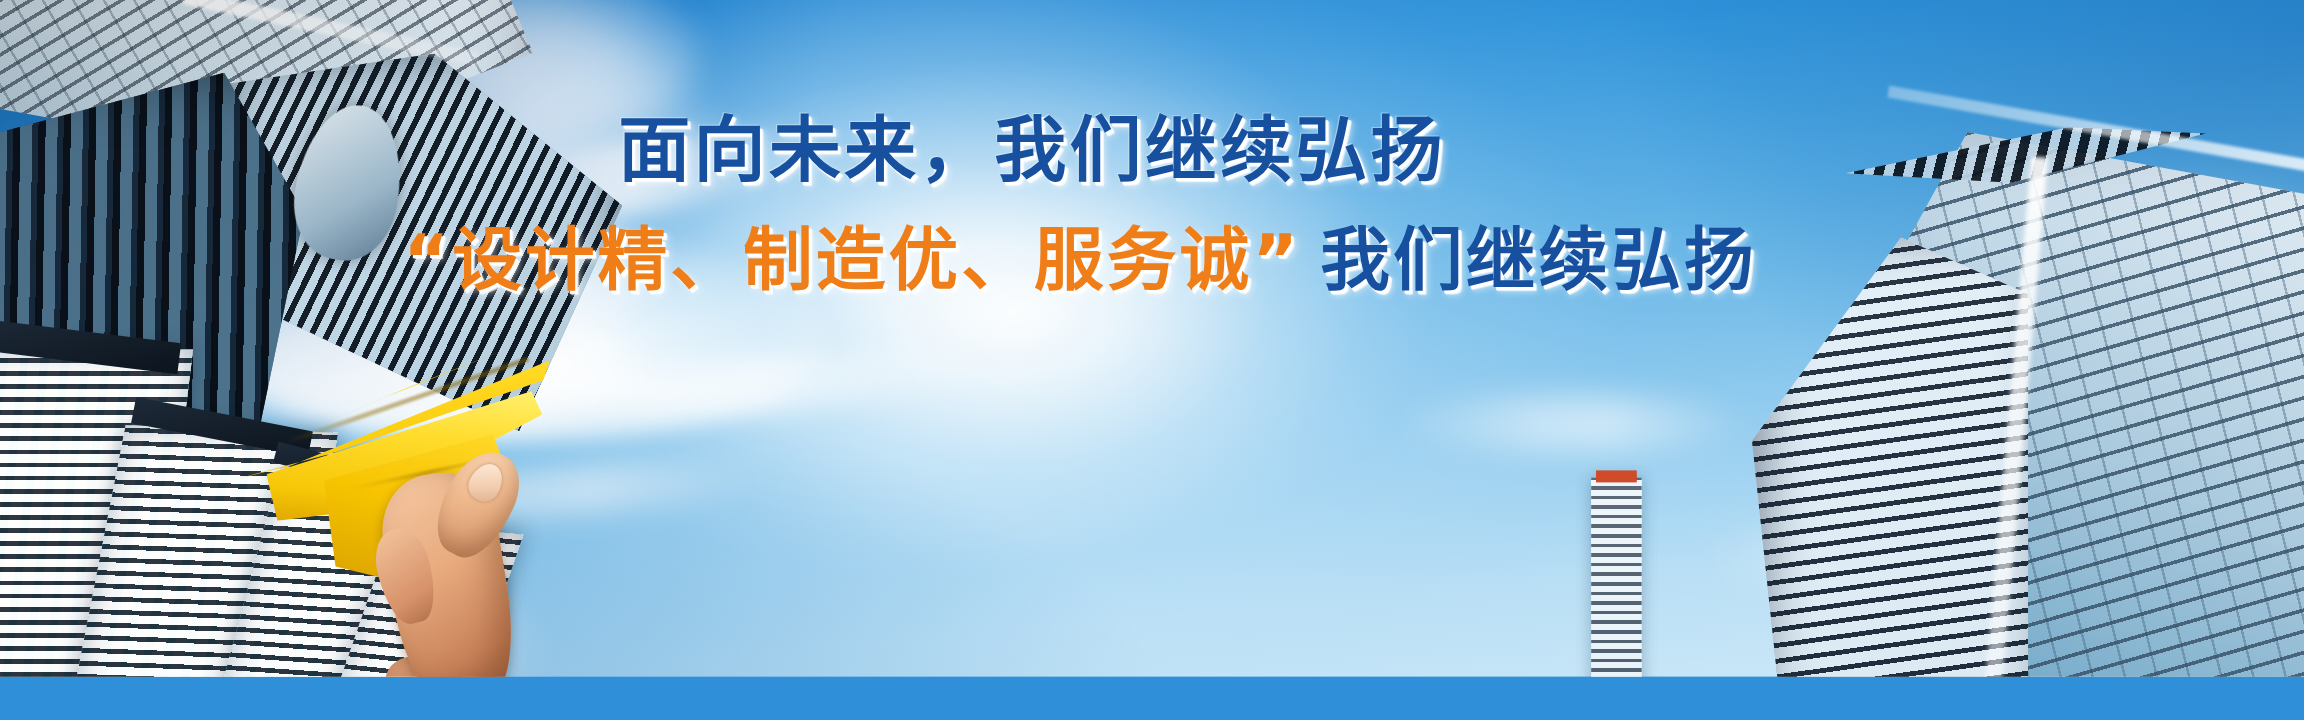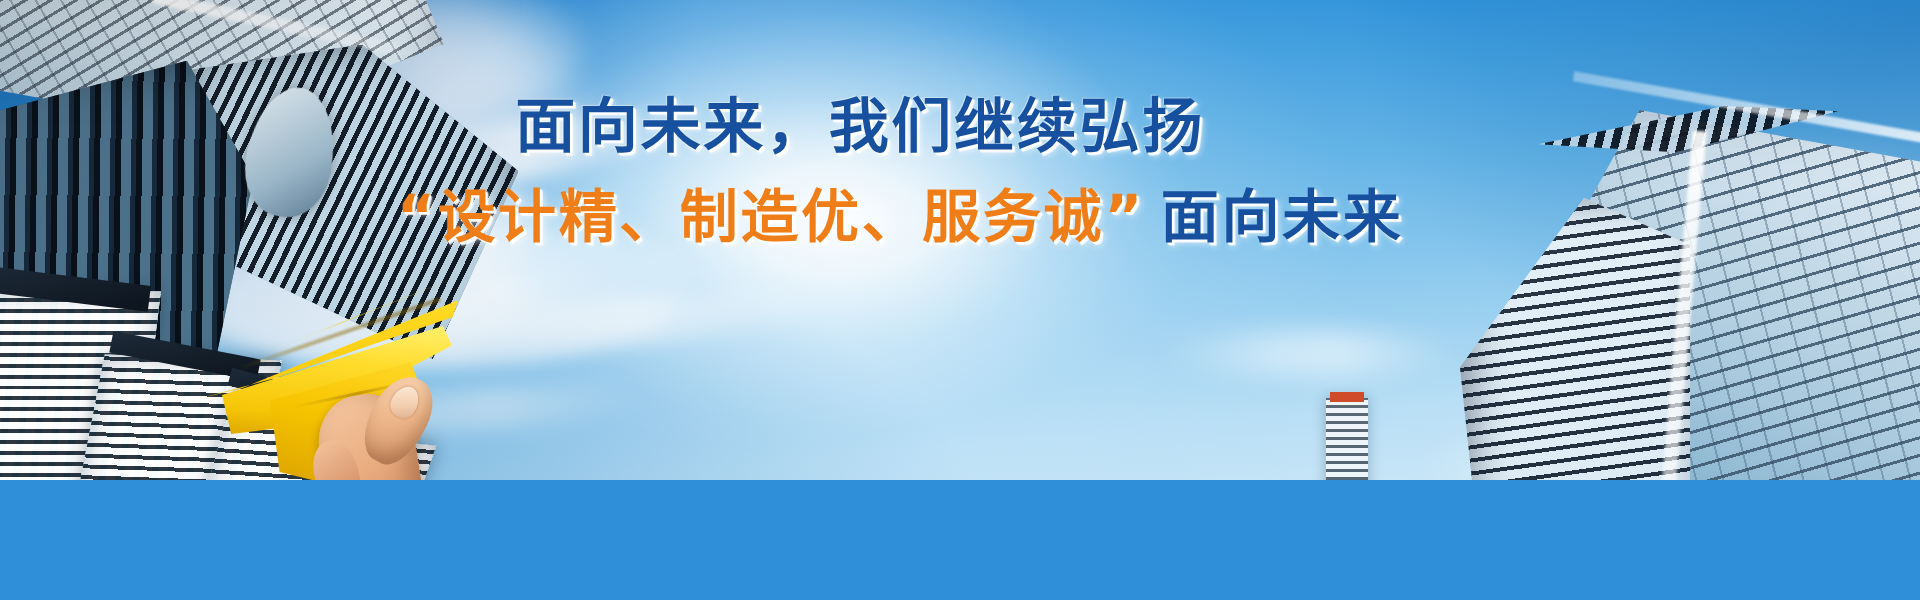--- a/index.html
+++ b/index.html
@@ -5,21 +5,21 @@
 <style>
   html,body{margin:0;padding:0;}
   body{
     width:1920px;height:600px;overflow:hidden;
     font-family:"DejaVu Sans","Liberation Sans",sans-serif;
     background:#2f8fd8;
   }
 
   
   #banner{
-    position:relative;width:1920px;height:480px;overflow:hidden;
+    position:relative;width:1920px;height:564px;overflow:hidden;
   }
 
   
   .sky-base{
     position:absolute;inset:0;
     background:
       linear-gradient(175deg,#1b7fcf 0%, #2f93da 18%, #59aee4 40%, #8cc9ee 62%, #b9dff5 82%, #cfe9f8 100%);
   }
   
   .sky-glow{
@@ -450,17 +450,17 @@
       <div class="hd hd-palm"></div>
       <div class="hd hd-idx"></div>
       <div class="hd hd-thumb"></div>
       <div class="hd hd-nail"></div>
     </div>
   </div>
 
   <div class="headline">
     <span class="line line1">面向未来，我们继续弘扬</span>
     <span class="line line2">
-      <span class="seg-quote">“</span><span class="seg-motto">设计精、制造优、服务诚</span><span class="seg-quote">”</span><span class="gap"></span><span class="seg-tail">面向未来</span>
+      <span class="seg-quote">“</span><span class="seg-motto">设计精、制造优、服务诚</span><span class="seg-quote">”</span><span class="gap"></span><span class="seg-tail">我们继续弘扬</span>
     </span>
   </div>
 
 </div>
 
 </body></html>

